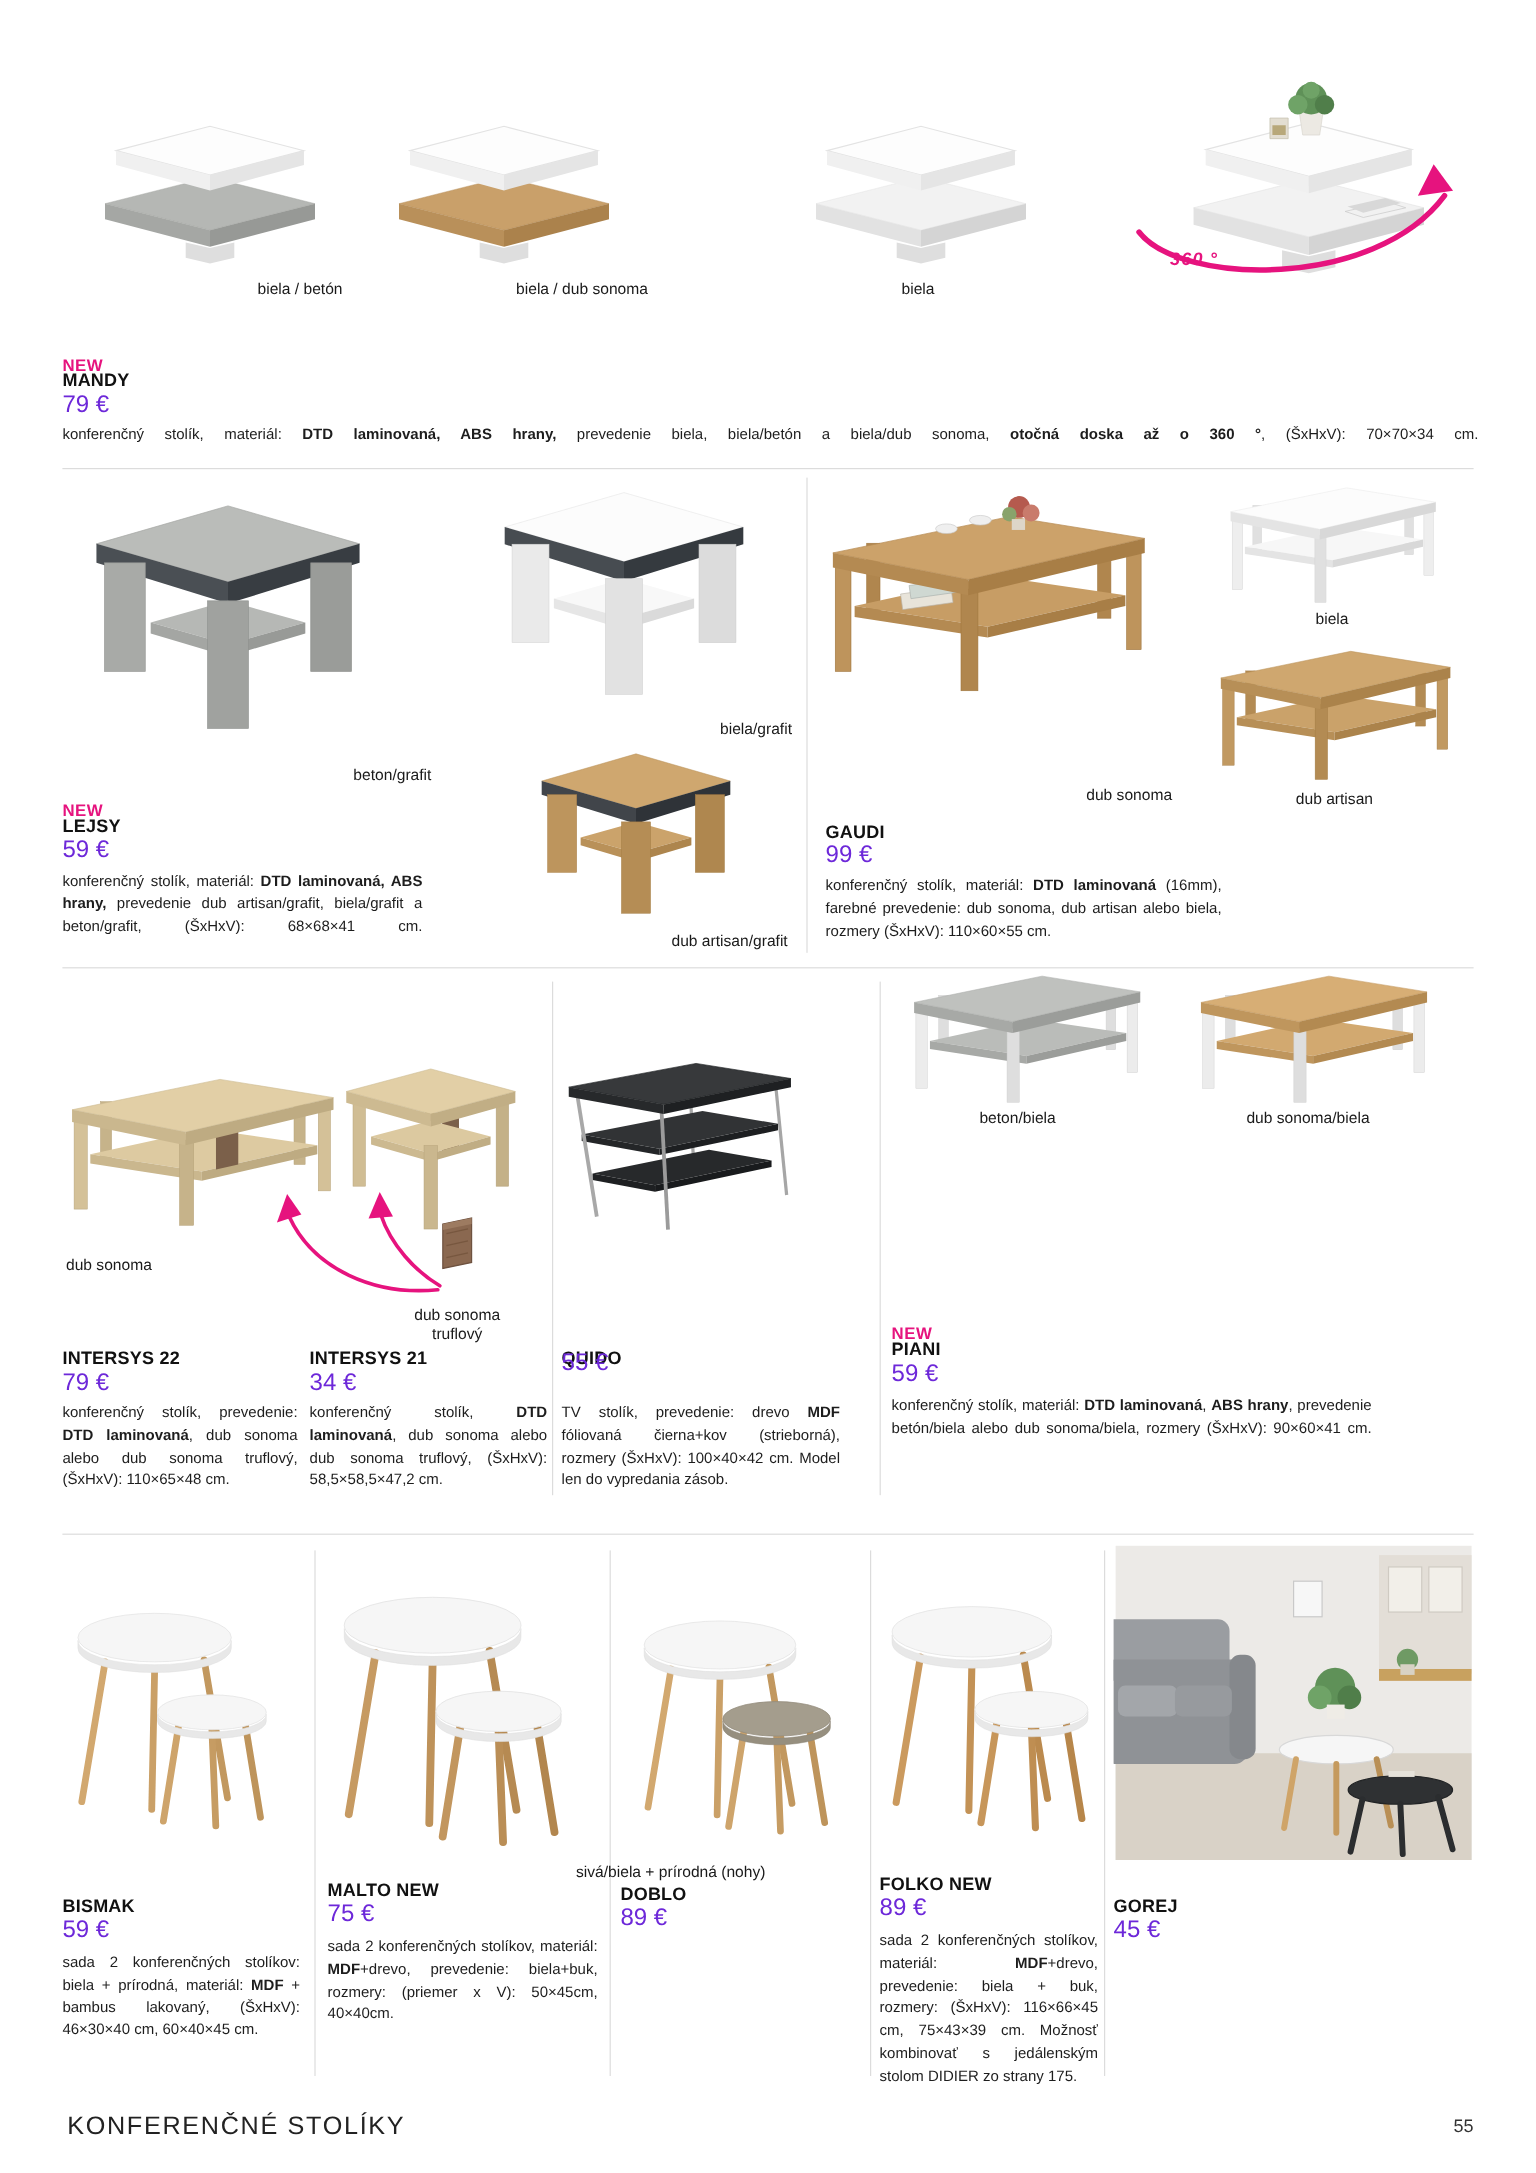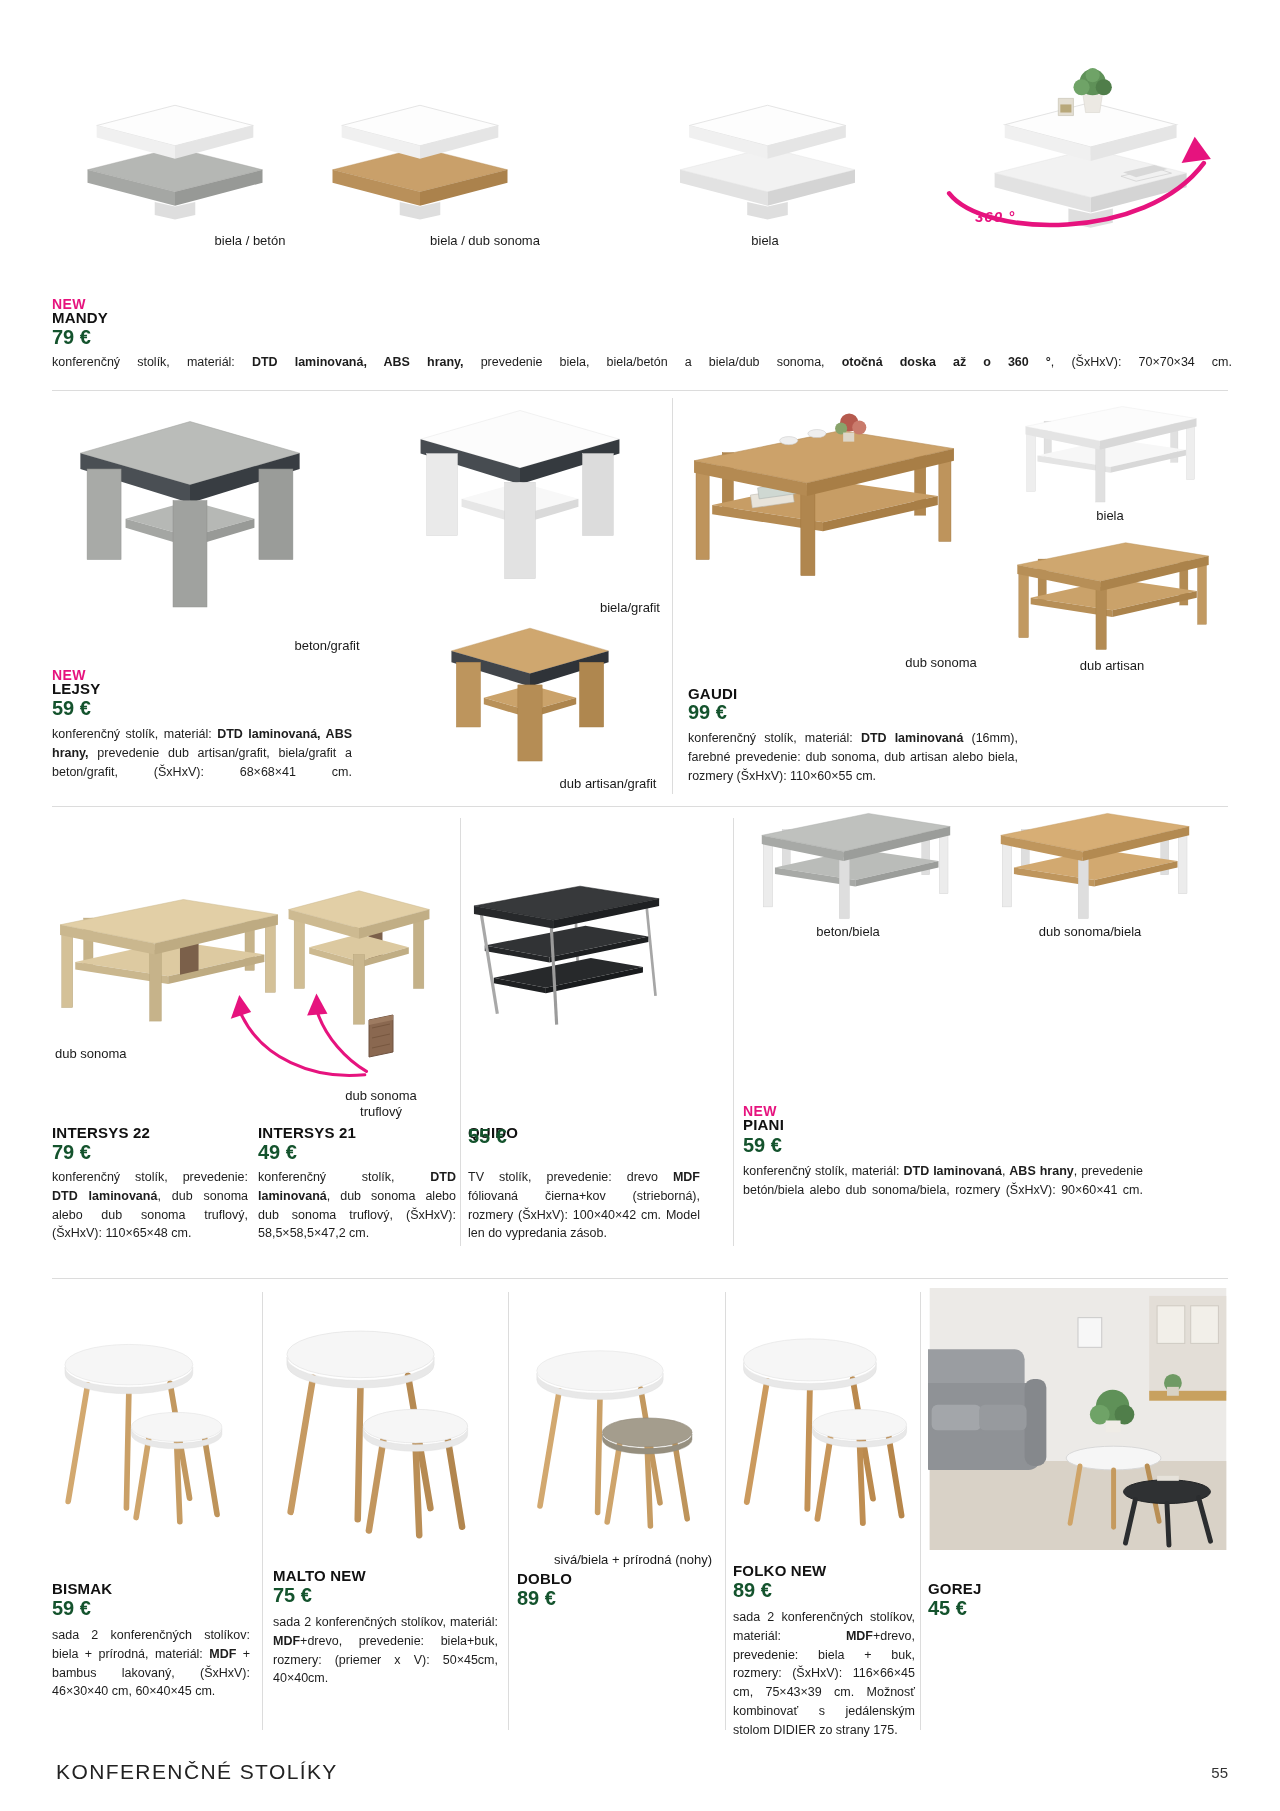--- a/index.html
+++ b/index.html
@@ -4,27 +4,27 @@
 <title>Catalog</title>
 <style>
   *{margin:0;padding:0;box-sizing:border-box}
   html,body{background:#fff}
   body{font-family:"Liberation Sans","DejaVu Sans",sans-serif;color:#1c1c1c}
   .page{position:relative;width:1280px;height:1811px;background:#ffffff;overflow:hidden}
   .pimg{position:absolute}
   .pimg svg{width:100%;height:100%;display:block}
   .newtag{position:absolute;font-size:14px;font-weight:bold;color:var(--acc,#e6137e);letter-spacing:.4px}
   .pname{position:absolute;font-size:15px;font-weight:800;letter-spacing:.2px;color:#111}
-  .price{position:absolute;font-size:20px;font-weight:700;color:#14532d}
+  .price{position:absolute;font-size:20px;font-weight:400;color:#6d28d9}
   .desc{position:absolute;font-size:12.5px;line-height:1.5;color:#1d1d1d;text-align:justify}
   .desc b{font-weight:700}
   .jall{text-align-last:justify}
   .vlabel{position:absolute;font-size:13px;color:#1a1a1a;text-align:center;line-height:1.25}
   .vlabel.left{text-align:left}
-  .vlabel.right{text-align:right}
+  .vlabel.right{text-align:left}
   .hdiv{position:absolute;left:52px;width:1176px;height:1px;background:#dcdcdc}
   .vdiv{position:absolute;width:1px;background:#dcdcdc}
   .rot{position:absolute;font-size:15px;font-weight:800;font-style:italic;color:var(--acc,#e6137e);letter-spacing:1px}
   .footer-title{position:absolute;font-size:21px;letter-spacing:1.4px;color:#222;font-weight:400}
   .pagenum{position:absolute;font-size:15px;color:#333;text-align:right}
 </style>
 </head>
 <body>
 
 <div class="page">
@@ -272,21 +272,21 @@
   <div class="vlabel" style="left:325px;top:1088px;width:112px">
     <span>dub sonoma</span><br>
     <span>truflový</span>
   </div>
 
   <h3 class="pname" style="left:52px;top:1124px">INTERSYS 22</h3>
   <div class="price" style="left:52px;top:1141px">79 €</div>
   <p class="desc" style="left:52px;top:1168px;width:196px"><span>konferenčný stolík, prevedenie: </span><b>DTD laminovaná</b><span>, dub sonoma alebo dub sonoma truflový, (ŠxHxV): 110×65×48 cm.</span></p>
 
   <h3 class="pname" style="left:258px;top:1124px">INTERSYS 21</h3>
-  <div class="price" style="left:258px;top:1141px">49 €</div>
+  <div class="price" style="left:258px;top:1141px">34 €</div>
   <p class="desc" style="left:258px;top:1168px;width:198px"><span>konferenčný stolík, </span><b>DTD laminovaná</b><span>, dub sonoma alebo dub sonoma truflový, (ŠxHxV): 58,5×58,5×47,2 cm.</span></p>
 
   <div class="vdiv" style="left:460px;top:818px;height:428px"></div>
 
   <div class="pimg" style="left:468px;top:870px;width:198px;height:160px">
       <svg xmlns="http://www.w3.org/2000/svg" viewBox="0 0 215 178" preserveAspectRatio="xMidYMid meet">
         <line x1="196" y1="40" x2="206" y2="140" stroke="#a6a6a6" stroke-width="3"></line>
      <line x1="116" y1="26" x2="120" y2="118" stroke="#a6a6a6" stroke-width="3"></line>
      <polygon points="26,120 134,98 192,108 84,131" fill="#27292b"></polygon>
      <polygon points="26,120 84,131 84,137 26,126" fill="#1e2022"></polygon>

